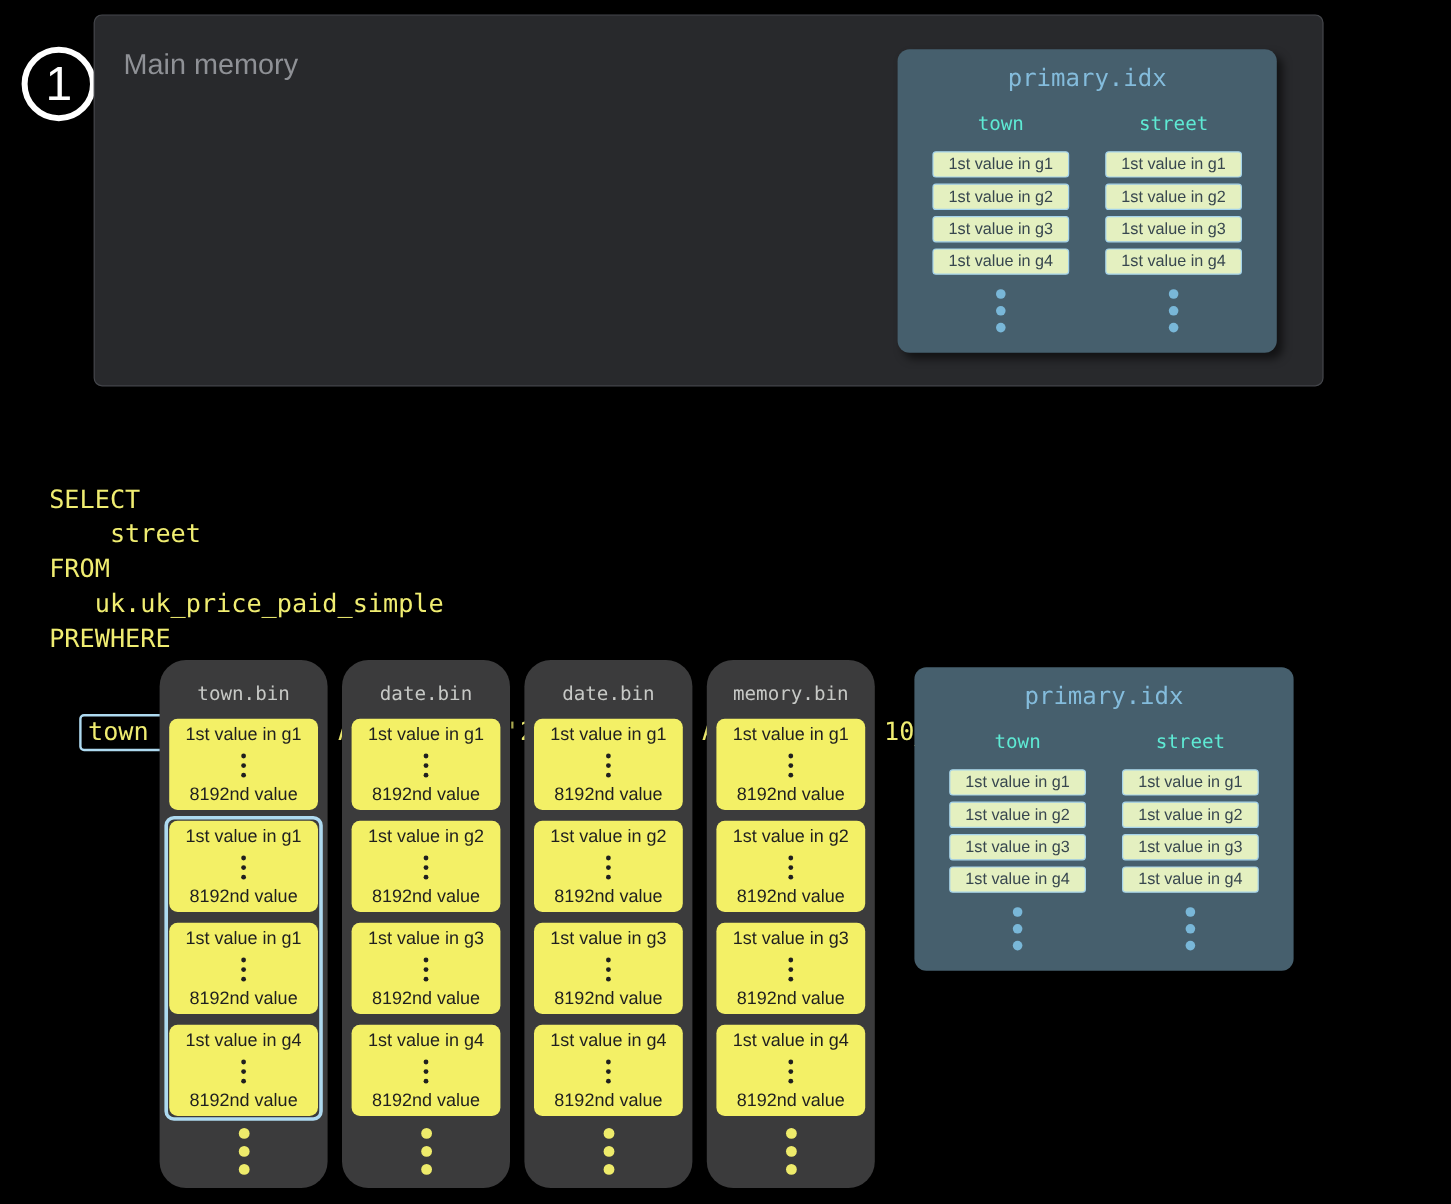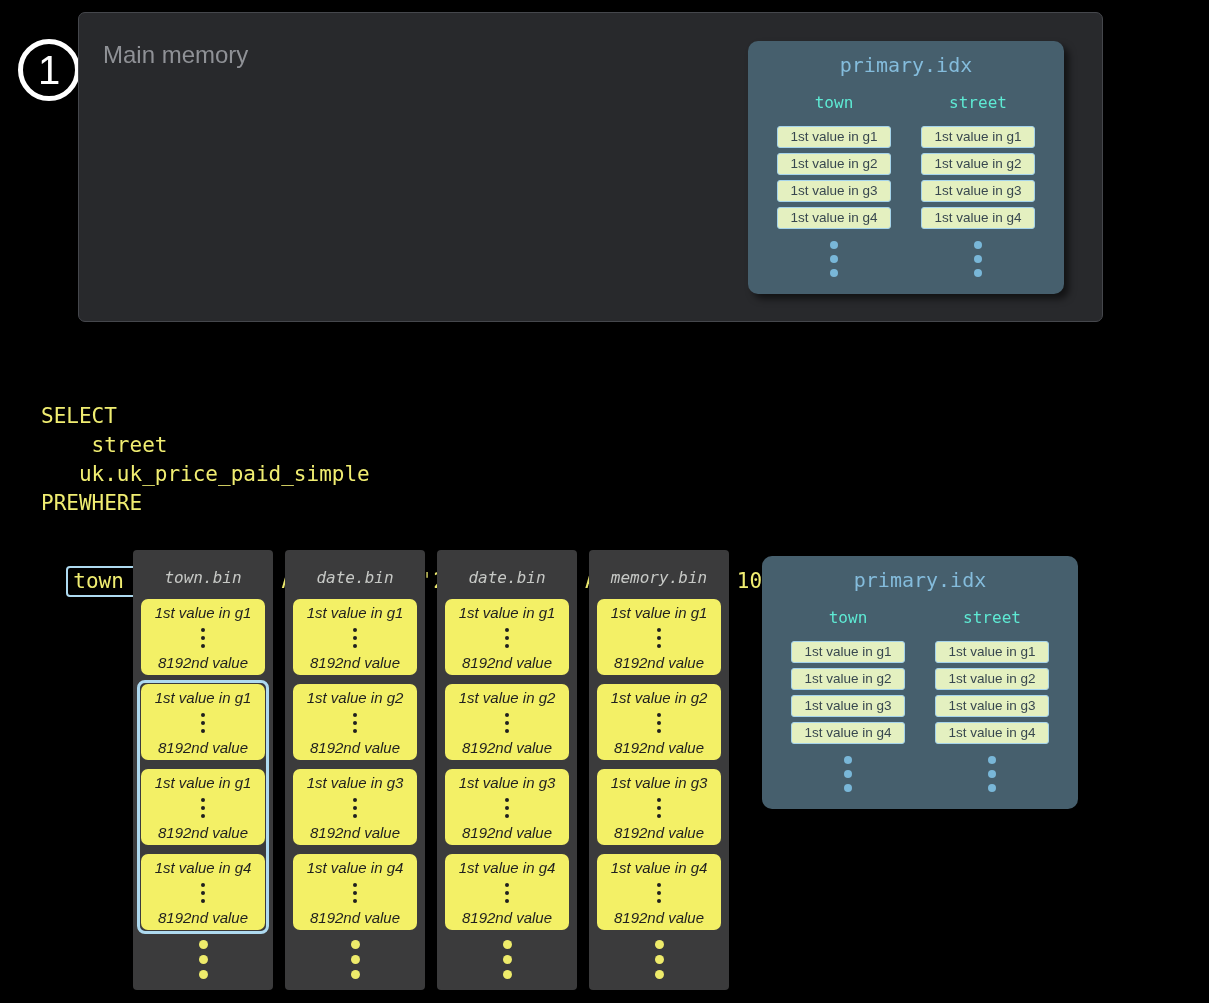--- a/index.html
+++ b/index.html
@@ -36,21 +36,21 @@
   
   .sql { position:absolute; left:41px; top:354px; font-family:"DejaVu Sans Mono", monospace;
     font-size:21px; color:var(--sql-yellow,#f0ed71); white-space:pre; }
   .sql-line { height:29px; line-height:29px; }
   .sql-pred { height:34px; line-height:29px; }
   .hl-box { display:inline-block; border:2px solid var(--highlight-border,#aedaf0); border-radius:4px;
     padding:0 4px 1px 5px; line-height:26px; }
 
   
   .bin-col { position:absolute; top:550px; width:140px; height:440px; background:#3b3b3c;
-    border-radius:4px; box-shadow:4px 4px 6px rgba(0,0,0,0.4);font-style:italic; }
+    border-radius:22px; box-shadow:4px 4px 6px rgba(0,0,0,0.4); }
   .bin-title { text-align:center; margin-top:18px; font-family:"DejaVu Sans Mono", monospace;
     font-size:16px; color:#c7c9c6; }
   .bin-blocks { margin-top:12px; display:flex; flex-direction:column; align-items:center; gap:9px; }
   .hl-group { display:flex; flex-direction:column; gap:9px; border:3px solid var(--highlight-border,#aedaf0);
     border-radius:8px; padding:1px; margin:-4px; }
   .gblock { width:124px; height:76px; background:var(--block-yellow,#f3f066); border-radius:7px;
     color:#1f1f1f; font-size:15px; display:flex; flex-direction:column; align-items:center;
     justify-content:space-between; padding:6px 0 5px 0; }
   .gfirst,.glast { line-height:1; white-space:nowrap; }
   .gdots { display:flex; flex-direction:column; gap:4px; }
@@ -94,21 +94,21 @@
               <div class="bdot"></div>
               <div class="bdot"></div>
               <div class="bdot"></div>
             </div>
           </div>
         </div>
       </div>
   </div>
 
   <div class="sql">
-    <div><div class="sql-line">SELECT</div><div class="sql-line">    street</div><div class="sql-line">   uk.uk_price_paid_simple</div><div class="sql-line">PREWHERE</div></div>
+    <div><div class="sql-line">SELECT</div><div class="sql-line">    street</div><div class="sql-line">FROM</div><div class="sql-line">   uk.uk_price_paid_simple</div><div class="sql-line">PREWHERE</div></div>
     <div class="sql-pred"><span>  </span><span class="hl-box">town = 'LONDON'</span><span> AND date &gt; '2024-12-31' AND price &lt; 10_000;</span></div>
   </div>
 
   <div>
       <div class="bin-col" style="left: 133px;">
         <div class="bin-title">town.bin</div>
         <div class="bin-blocks">
           <div class="gblock">
             <div class="gfirst">1st value in g1</div>
             <div class="gdots">

